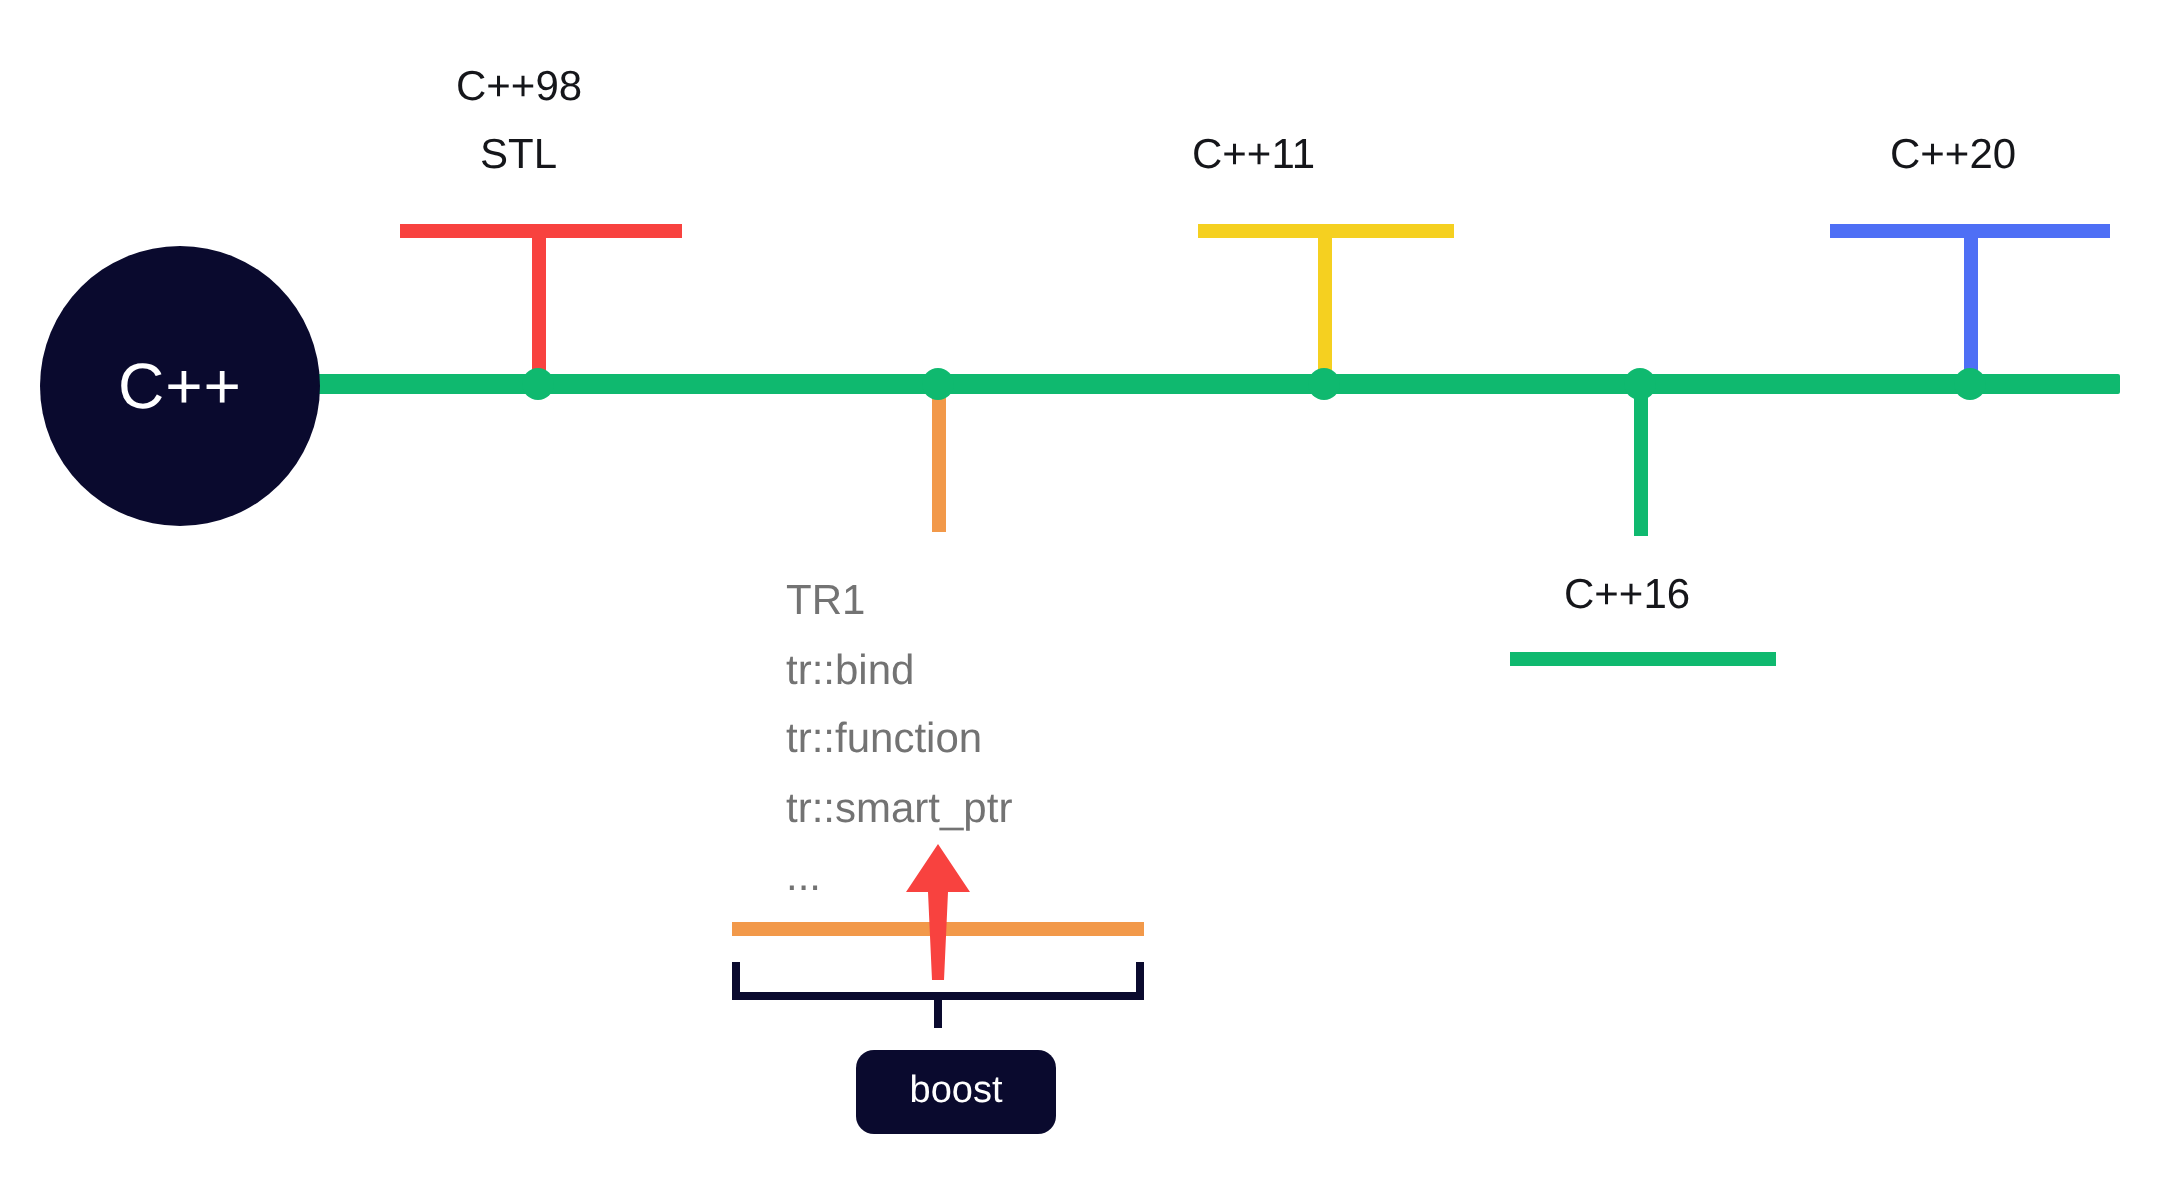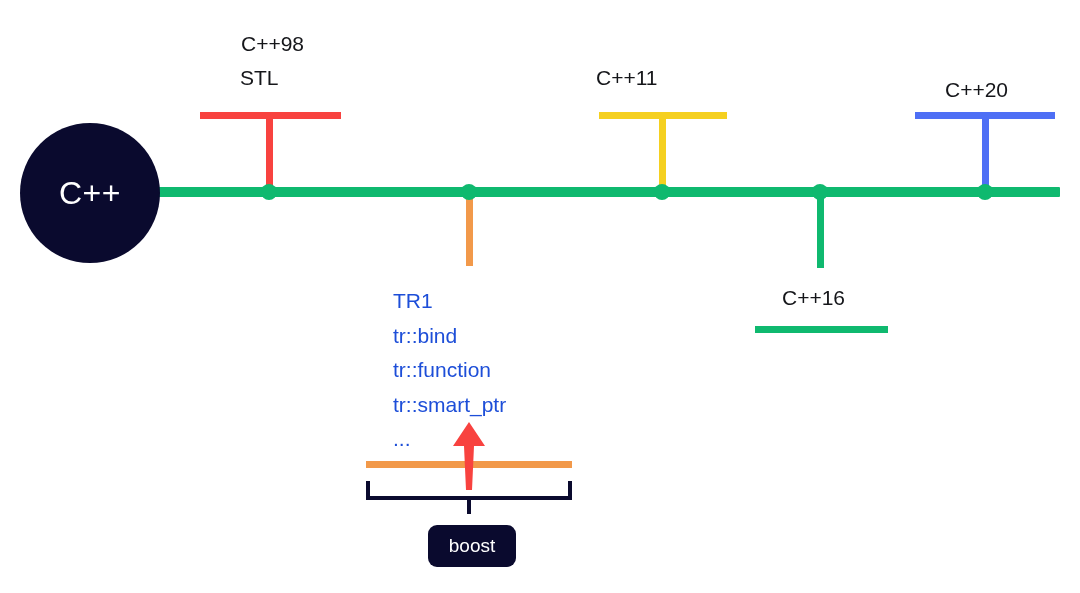--- a/index.html
+++ b/index.html
@@ -73,21 +73,21 @@
     color: #15161A;
     white-space: nowrap;
     line-height: 34px;
     font-weight: 400;
   }
   .feature-list {
     position: absolute;
     left: 393px;
     top: 284px;
     font-size: 21px;
-    color: #1d4ed8;
+    color: #737373;
     line-height: 34.5px;
     white-space: nowrap;
   }
   .feature-list div { font-weight: 400; }
   
   .boost-span-bar {
     position: absolute;
     left: 366px;
     top: 461px;
     width: 206px;
@@ -110,21 +110,21 @@
     left: 467px;
     top: 496px;
     width: 4px;
     height: 18px;
     background: #0A0A2E;
   }
   .boost-pill {
     position: absolute;
     left: 428px;
     top: 525px;
-    width: 88px;
+    width: 100px;
     height: 42px;
     border-radius: 9px;
     background: #0A0A2E;
     display: flex;
     align-items: center;
     justify-content: center;
   }
   .boost-pill span {
     color: #ffffff;
     font-size: 19px;
@@ -145,21 +145,21 @@
 
   <div class="timeline-axis"></div>
 
   <div class="hub-circle">
     <span class="hub-label">C++</span>
   </div>
 
   <div class="cap" style="left:200px; top:112px; width:141px; background:#F8423F;"></div>
   <div class="stem" style="left:269px; top:112px; height:82px; background:#F8423F;"></div>
   <div class="node-dot" style="left:269px;"></div>
-  <div class="era-label" style="left:228px; top:27px;margin-left:13px;">C++98</div>
+  <div class="era-label" style="left:228px; top:27px;">C++98</div>
   <div class="era-label" style="left:228px; top:61px;margin-left:12px;">STL</div>
 
   <div class="stem" style="left:469px; top:192px; height:74px; background:#F2994A;"></div>
   <div class="node-dot" style="left:469px;"></div>
   <div class="feature-list">
     <div>TR1</div>
     <div>tr::bind</div>
     <div>tr::function</div>
     <div>tr::smart_ptr</div>
     <div>...</div>
@@ -171,21 +171,21 @@
   <div class="era-label" style="left:596px; top:61px;">C++11</div>
 
   <div class="stem" style="left:820px; top:192px; height:76px; background:#0FB96F;"></div>
   <div class="node-dot" style="left:820px;"></div>
   <div class="era-label" style="left:782px; top:281px;">C++16</div>
   <div class="cap" style="left:755px; top:326px; width:133px; background:#0FB96F;"></div>
 
   <div class="cap" style="left:915px; top:112px; width:140px; background:#4E6FF5;"></div>
   <div class="stem" style="left:985px; top:112px; height:82px; background:#4E6FF5;"></div>
   <div class="node-dot" style="left:985px;"></div>
-  <div class="era-label" style="left:945px; top:73px;">C++20</div>
+  <div class="era-label" style="left:945px; top:61px;">C++20</div>
 
   <div class="boost-span-bar"></div>
 
   <svg class="up-arrow" viewBox="0 0 42 72">
     <polygon points="21,2 37,26 26,26 24,70 18,70 16,26 5,26" fill="#F8423F"></polygon>
   </svg>
 
   <div class="bracket"></div>
   <div class="bracket-stem"></div>
 

